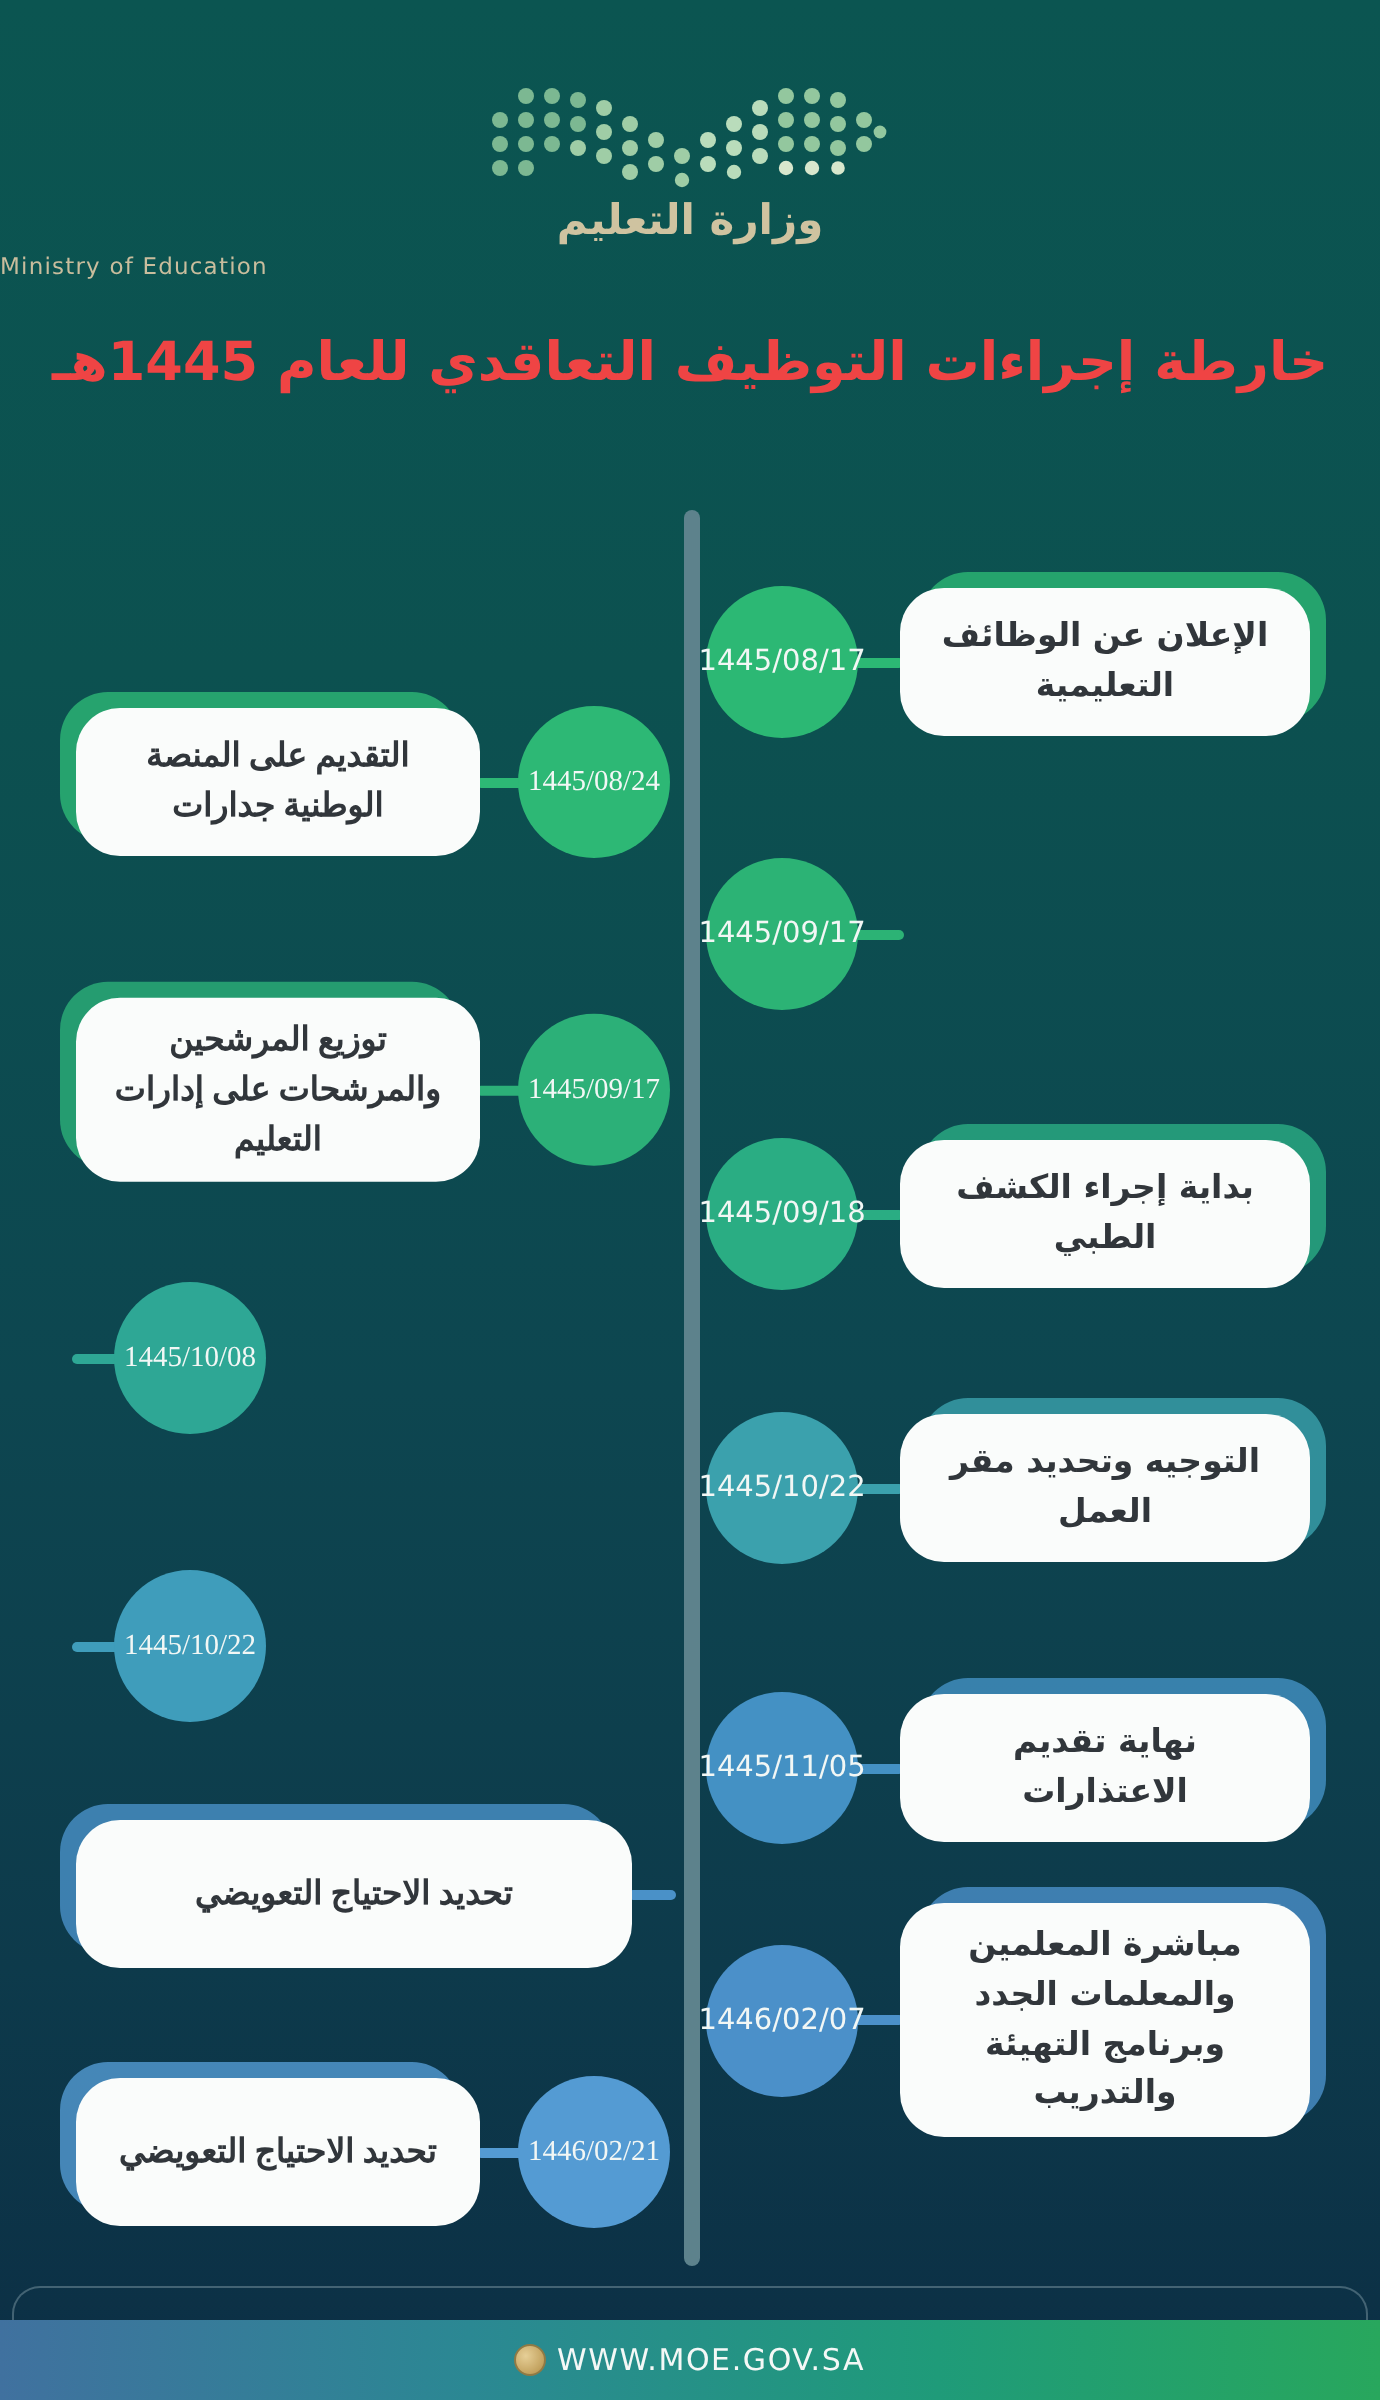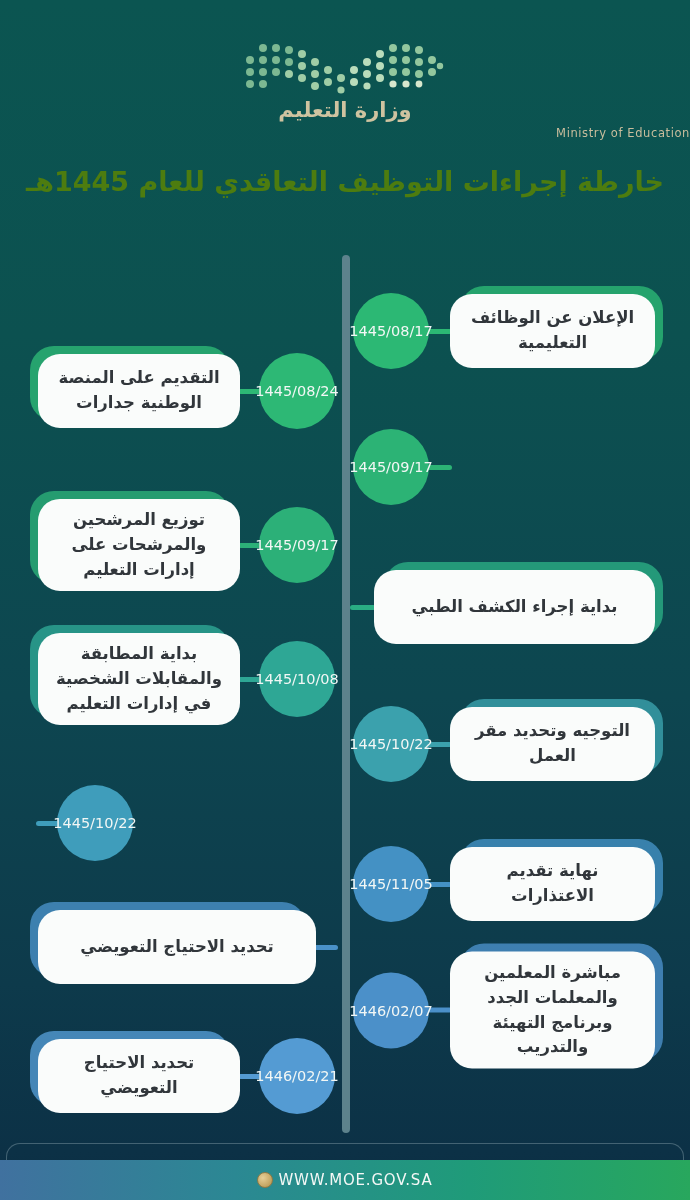--- a/index.html
+++ b/index.html
@@ -5,30 +5,30 @@
   html,body{margin:0;padding:0;}
   body{
     width:690px;height:1200px;position:relative;overflow:hidden;
     font-family:"DejaVu Sans",sans-serif;
     background:linear-gradient(180deg,#0b5551 0%,#0c5150 28%,#0d4650 58%,#0d3a4b 82%,#0c3146 96%,#0b2e43 100%);
   }
   
   .logo-dots{position:absolute;left:50%;top:40px;transform:translateX(-50%);}
   .logo-ar{position:absolute;left:0;right:0;top:98px;text-align:center;
     color:#cfc3a0;font-size:21px;font-weight:bold;letter-spacing:0;}
-  .logo-en{position:absolute;left:0;right:0;top:126px;text-align:right;
+  .logo-en{position:absolute;left:0;right:0;top:126px;text-align:left;
     color:#c9bd9d;font-size:11.5px;letter-spacing:.6px;}
   .page-title{position:absolute;left:0;right:0;top:166px;text-align:center;direction:rtl;
-    color:#4d7c0f;font-size:27px;font-weight:bold;}
+    color:#ef4444;font-size:27px;font-weight:bold;}
   
   .center-line{position:absolute;left:342px;top:255px;width:8px;height:878px;
     background:#5d828c;border-radius:4px;z-index:1;}
   .row{position:absolute;display:flex;align-items:center;z-index:2;transform:translateY(-50%);}
   .row.right{left:353px;width:302px;flex-direction:row;}
-  .row.left{left:38px;width:297px;flex-direction:row;}
+  .row.left{left:38px;width:297px;flex-direction:row;font-family:Liberation Serif, serif;}
   .circle{flex:0 0 76px;width:76px;height:76px;border-radius:50%;background:var(--c,#2cb874);
     display:flex;align-items:center;justify-content:center;
     color:#f2f7f5;font-size:14.5px;direction:ltr;z-index:2;}
   .connector{height:5px;background:var(--c,#2cb874);border-radius:3px;z-index:0;}
   .row.right .connector{flex:0 0 26px;margin-left:-3px;margin-right:-2px;}
   .row.left .connector{flex:0 0 24px;margin-right:-3px;margin-left:-2px;}
   .card{flex:1 1 auto;position:relative;z-index:1;}
   .card::before{content:"";position:absolute;border-radius:24px;background:var(--c,#2cb874);opacity:.8;}
   .row.right .card::before{top:-8px;right:-8px;left:10px;bottom:7px;}
   .row.left  .card::before{top:-8px;left:-8px;right:10px;bottom:7px;}
@@ -124,20 +124,23 @@
       <div class="card-front">الإعلان عن الوظائف التعليمية</div>
     </div>
 </div>
 <div class="row right" style="top: 467px; --c: #2cb375;">
   <div class="circle">
       <span>1445/09/17</span>
     </div>
   <div class="connector"></div>
 </div>
 <div class="row right" style="top: 607px; --c: #2aad83;">
+  <div class="circle">
+      <span>1445/09/18</span>
+    </div>
   <div class="connector"></div>
   <div class="card">
       <div class="card-front">بداية إجراء الكشف الطبي</div>
     </div>
 </div>
 <div class="row right" style="top: 744px; --c: #3ba1ad;">
   <div class="circle">
       <span>1445/10/22</span>
     </div>
   <div class="connector"></div>
@@ -176,23 +179,20 @@
 <div class="row left" style="top: 545px; --c: #2cb078;">
   <div class="card">
       <div class="card-front">توزيع المرشحين والمرشحات على إدارات التعليم</div>
     </div>
   <div class="connector"></div>
   <div class="circle">
       <span>1445/09/17</span>
     </div>
 </div>
 <div class="row left" style="top: 679px; --c: #2ea795;">
-  <div class="card">
-      <div class="card-front">بداية المطابقة والمقابلات الشخصية في إدارات التعليم</div>
-    </div>
   <div class="connector"></div>
   <div class="circle">
       <span>1445/10/08</span>
     </div>
 </div>
 <div class="row left" style="top: 823px; --c: #3f9dbb;">
   <div class="connector"></div>
   <div class="circle">
       <span>1445/10/22</span>
     </div>

